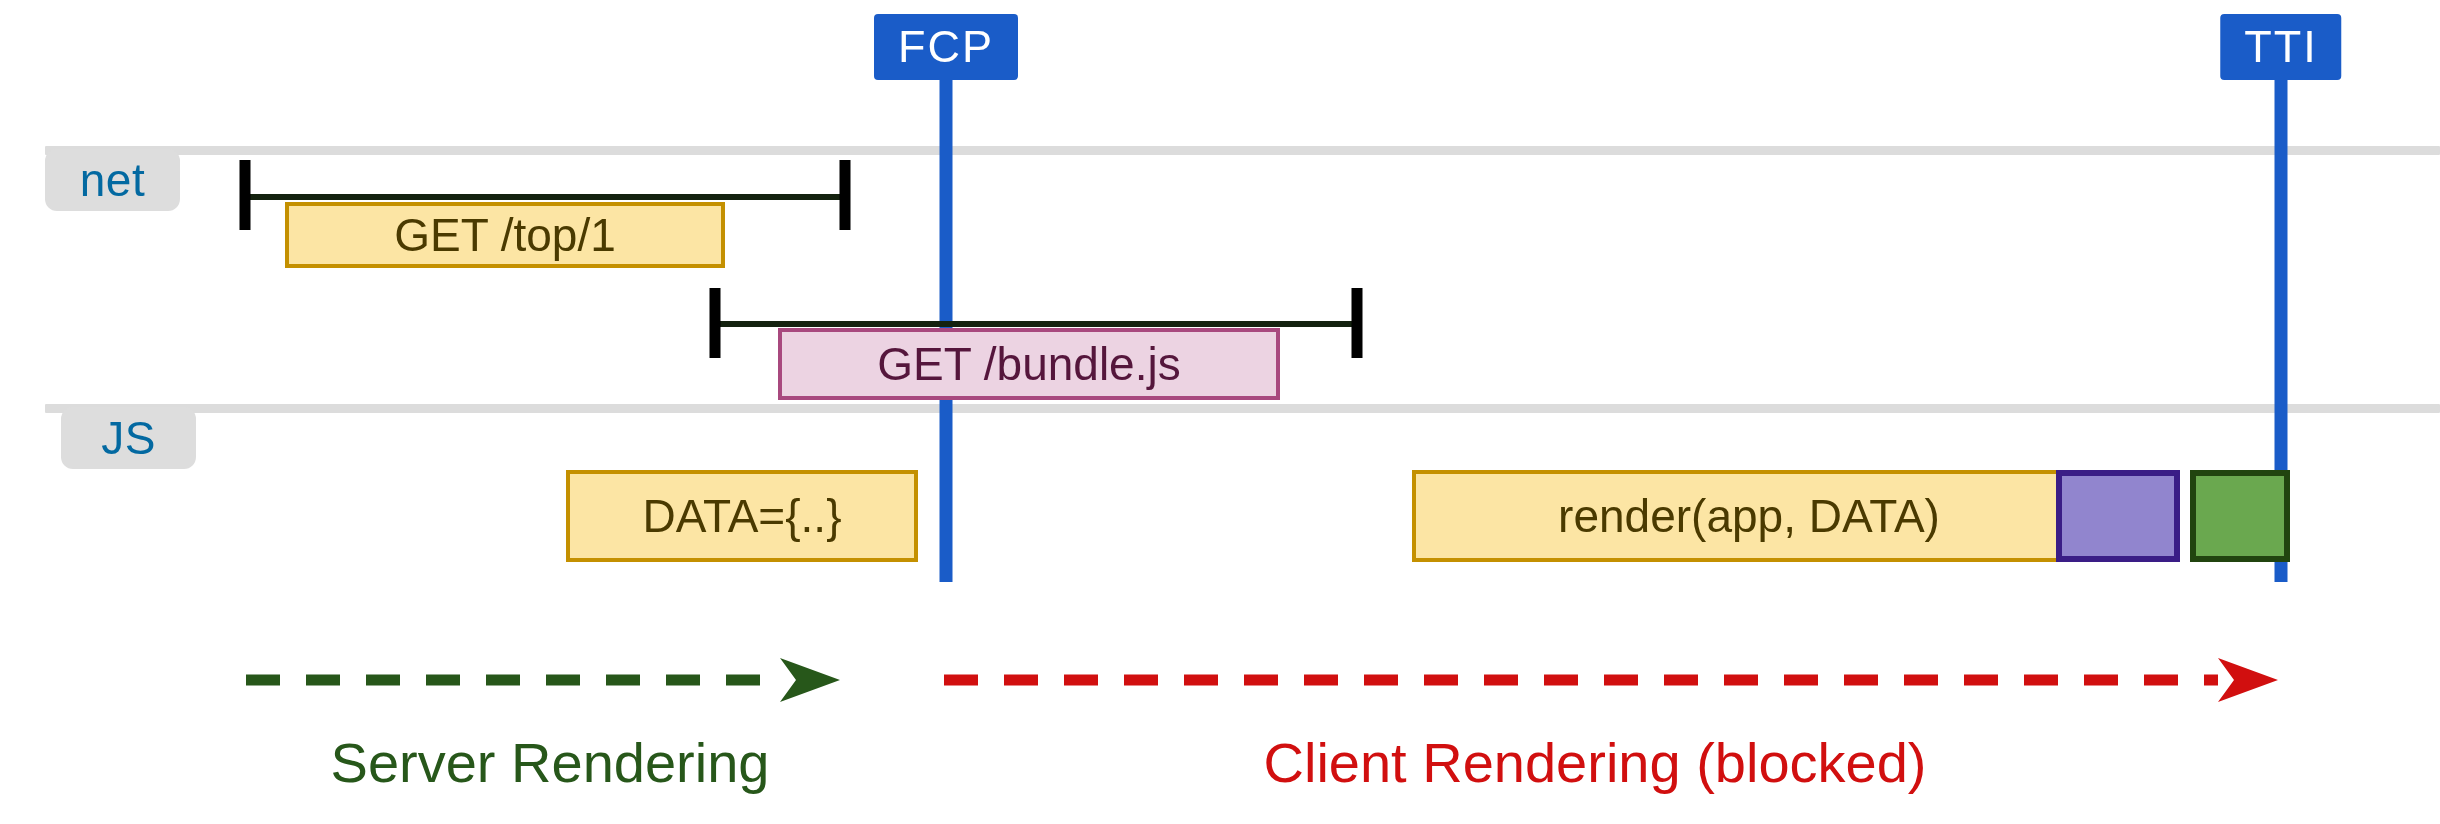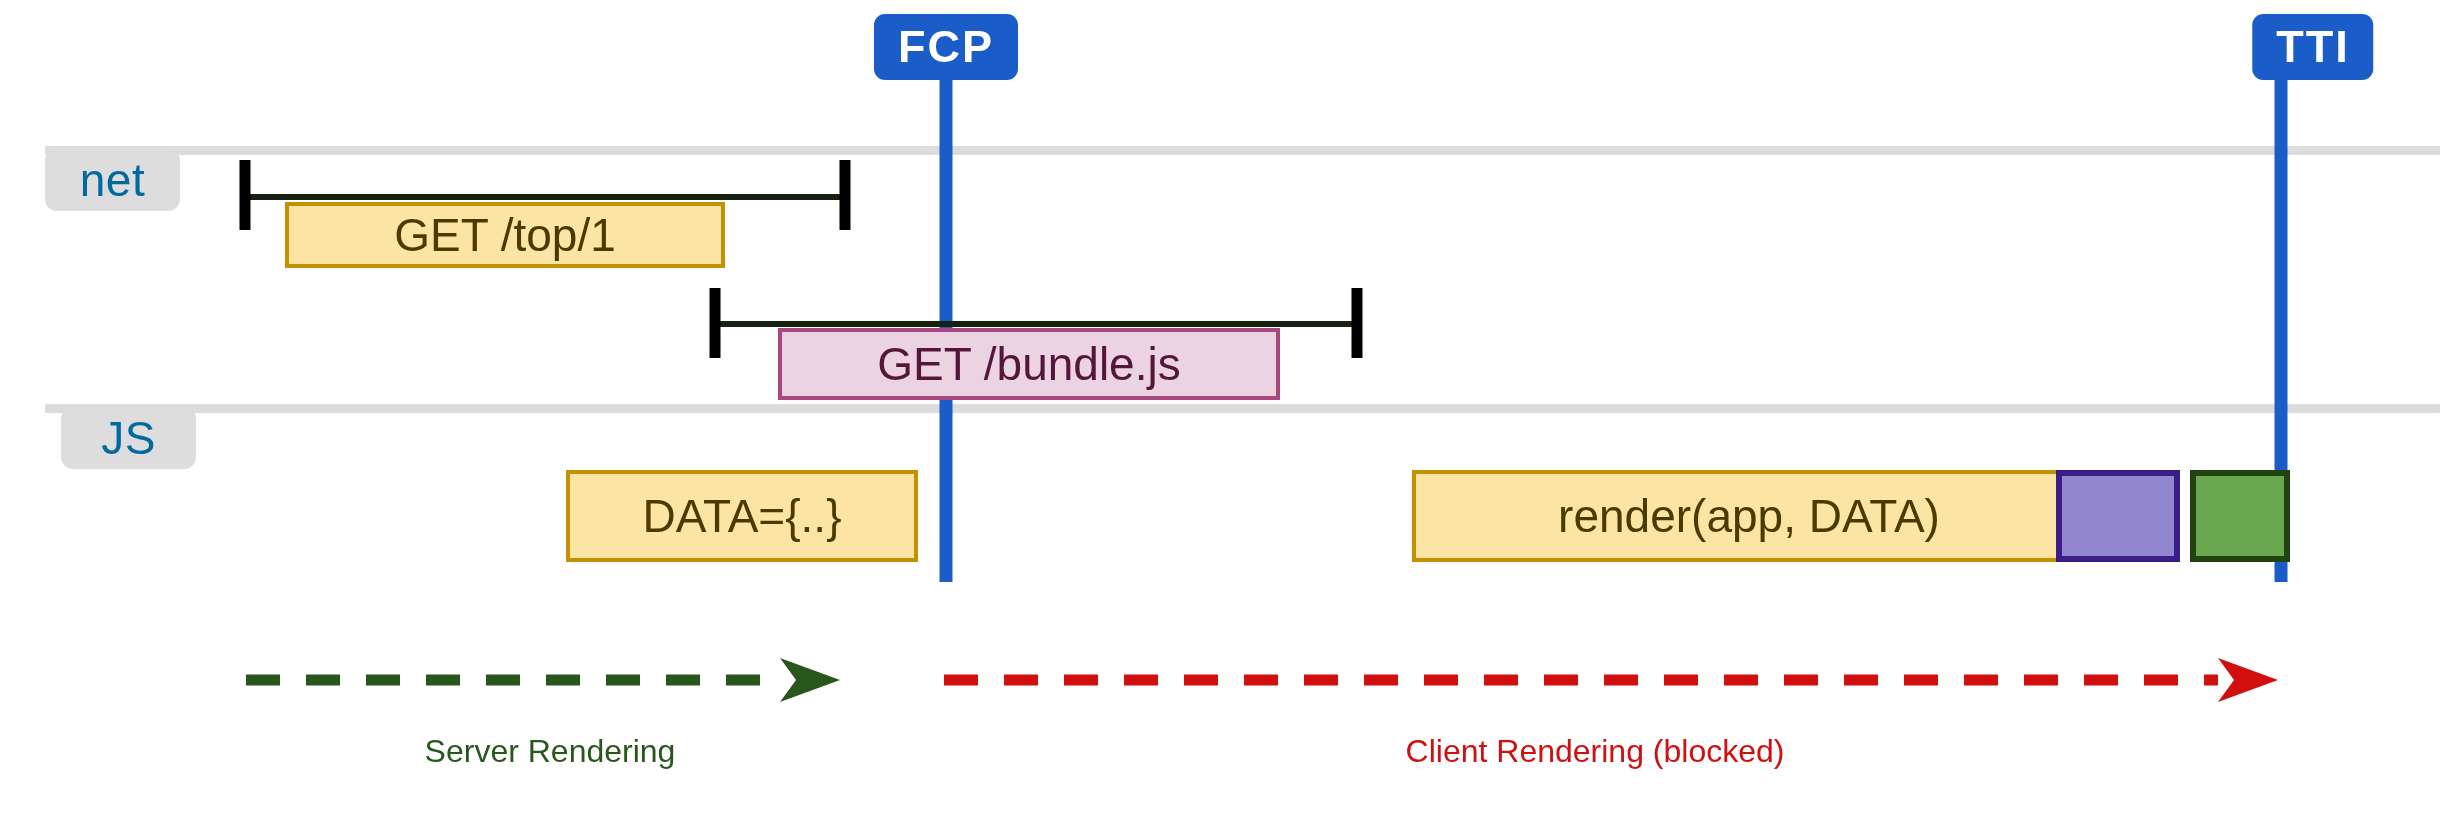--- a/index.html
+++ b/index.html
@@ -53,23 +53,23 @@
   .lane-chip.js  { top: 407px; margin-left: 16px; }
 
   
   .marker-badge {
     position: absolute;
     top: 14px;
     height: 66px;
     display: flex;
     align-items: center;
     justify-content: center;
-    border-radius: 11px;
+    border-radius: 4px;
     color: #ffffff;
-    font-weight: bold;
+    font-weight: normal;
     font-size: 45px;
     letter-spacing: 2px;
     padding: 0 24px;
     box-sizing: border-box;
     transform: translateX(-50%);
     z-index: 6;
     white-space: nowrap;
   }
   .marker-line {
     position: absolute;
@@ -110,21 +110,21 @@
     transform: translateX(-50%);
   }
 
   
   .anno {
     position: absolute;
     z-index: 5;
   }
   .anno-label {
     position: absolute;
-    font-size: 32px;
+    font-size: 56px;
     line-height: 1;
     white-space: nowrap;
     transform: translateX(-50%);
     z-index: 5;
   }
 </style>
 </head>
 <body>
 
 <div id="stage">
@@ -176,21 +176,21 @@
   <div class="lane-chip net">
     <span>net</span>
   </div>
   <div class="lane-chip js">
     <span>JS</span>
   </div>
 
   <div class="marker-badge" style="left:946px; background:#1a5cc8; color:#ffffff;">
     <span>FCP</span>
   </div>
-  <div class="marker-badge" style="left:2281px; background:#1a5cc8; color:#ffffff;margin-left:32px;">
+  <div class="marker-badge" style="left:2281px; background:#1a5cc8; color:#ffffff;">
     <span>TTI</span>
   </div>
 
   <svg class="anno" style="left:240px; top:650px;" width="610" height="60" viewBox="0 0 610 60">
     <line x1="6" y1="30" x2="540" y2="30" stroke="#27571a" stroke-width="11" stroke-dasharray="34 26"></line>
     <polygon points="540,8 600,30 540,52 556,30" fill="#27571a"></polygon>
   </svg>
   <div class="anno-label" style="left:550px; top:735px; color:#27571a;">
     <span>Server Rendering</span>
   </div>

